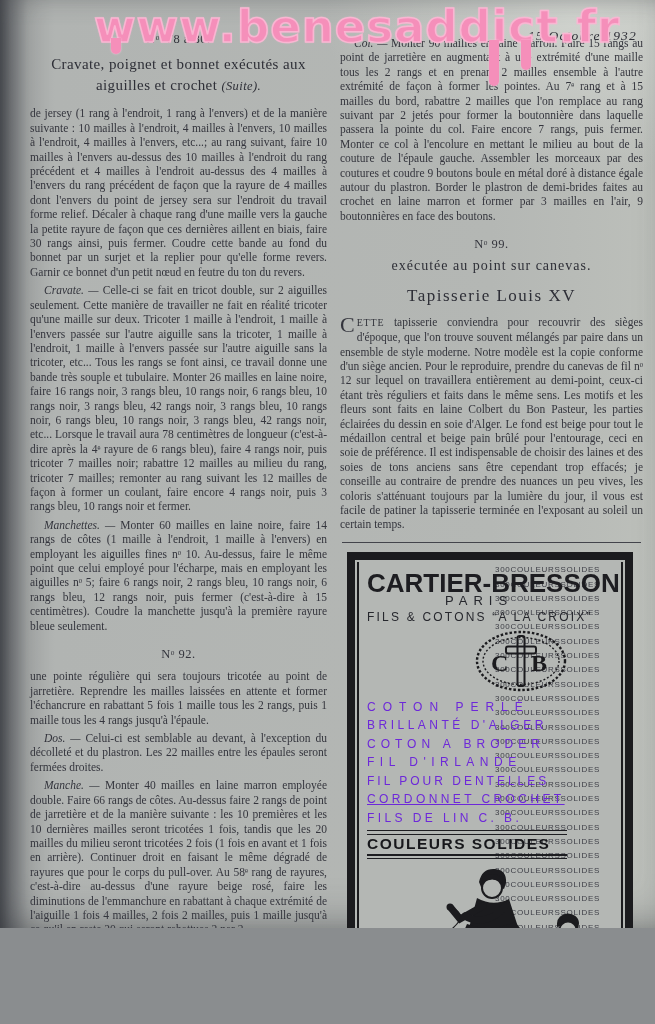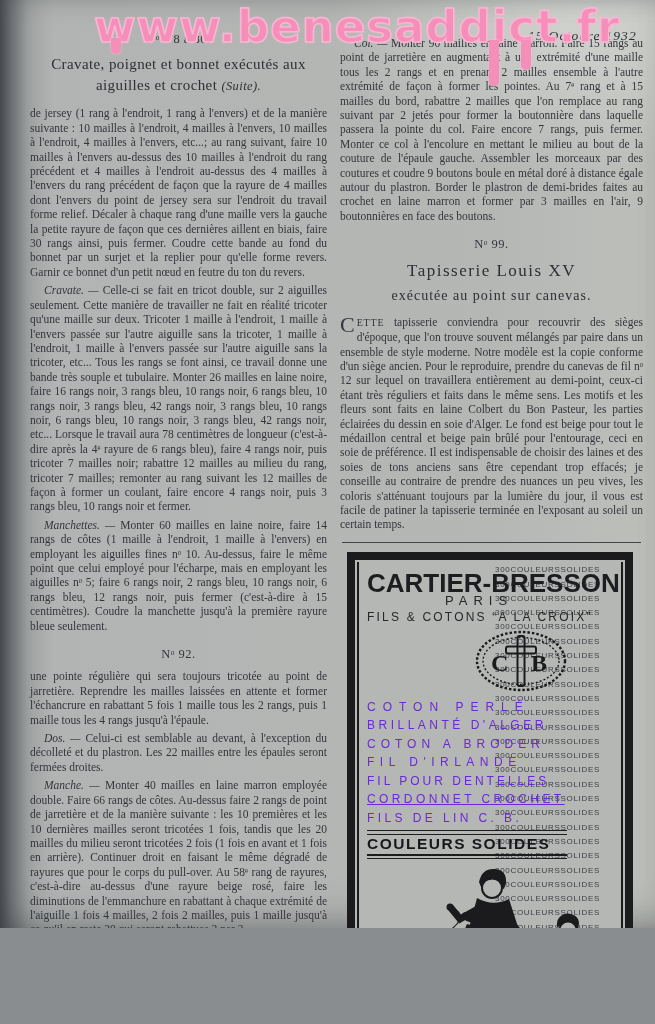--- a/index.html
+++ b/index.html
@@ -91,22 +91,22 @@
     <p class="indent"><span class="lead">Manchettes. — </span><span>Monter 60 mailles en laine noire, faire 14 rangs de côtes (1 maille à l'endroit, 1 maille à l'envers) en employant les aiguilles fines nᵒ 10. Au-dessus, faire le même point que celui employé pour l'écharpe, mais en employant les aiguilles nᵒ 5; faire 6 rangs noir, 2 rangs bleu, 10 rangs noir, 6 rangs bleu, 12 rangs noir, puis fermer (c'est-à-dire à 15 centimètres). Coudre la manchette jusqu'à la première rayure bleue seulement.</span></p>
     <p class="ref">Nᵒ 92.</p>
     <p>une pointe régulière qui sera toujours tricotée au point de jarretière. Reprendre les mailles laissées en attente et former l'échancrure en rabattant 5 fois 1 maille tous les 2 rangs, puis 1 maille tous les 4 rangs jusqu'à l'épaule.</p>
     <p class="indent"><span class="lead">Dos. — </span><span>Celui-ci est semblable au devant, à l'exception du décolleté et du plastron. Les 22 mailles entre les épaules seront fermées droites.</span></p>
     <p class="indent"><span class="lead">Manche. — </span><span>Monter 40 mailles en laine marron employée double. Faire 66 rangs de côtes. Au-dessus faire 2 rangs de point de jarretière et de la manière suivante : les 10 premières et les 10 dernières mailles seront tricotées 1 fois, tandis que les 20 mailles du milieu seront tricotées 2 fois (1 fois en avant et 1 fois en arrière). Continuer droit en faisant le même dégradé de rayures que pour le corps du pull-over. Au 58ᵉ rang de rayures, c'est-à-dire au-dessus d'une rayure beige rosé, faire les diminutions de l'emmanchure en rabattant à chaque extrémité de l'aiguille 1 fois 4 mailles, 2 fois 2 mailles, puis 1 maille jusqu'à ce qu'il en reste 20 qui seront rabattues 2 par 2.</span></p>
   </div>
 
   <div class="col col-right">
     <p class="indent"><span class="lead">Col. — </span><span>Monter 90 mailles en laine marron. Faire 15 rangs au point de jarretière en augmentant à une extrémité d'une maille tous les 2 rangs et en prenant 2 mailles ensemble à l'autre extrémité de façon à former les pointes. Au 7ᵉ rang et à 15 mailles du bord, rabattre 2 mailles que l'on remplace au rang suivant par 2 jetés pour former la boutonnière dans laquelle passera la pointe du col. Faire encore 7 rangs, puis fermer. Monter ce col à l'encolure en mettant le milieu au bout de la couture de l'épaule gauche. Assembler les morceaux par des coutures et coudre 9 boutons boule en métal doré à distance égale autour du plastron. Border le plastron de demi-brides faites au crochet en laine marron et former par 3 mailles en l'air, 9 boutonnières en face des boutons.</span></p>
     <p class="ref">Nᵒ 99.</p>
+    <p class="article-title title-sub" style="margin-top:-5px;">exécutée au point sur canevas.</p>
     <p class="article-title title-main">Tapisserie Louis XV</p>
-    <p class="article-title title-sub" style="margin-top:-5px;">exécutée au point sur canevas.</p>
     <p><span class="dc">C</span><span class="capword">ETTE</span><span> tapisserie conviendra pour recouvrir des sièges d'époque, que l'on trouve souvent mélangés par paire dans un ensemble de style moderne. Notre modèle est la copie conforme d'un siège ancien. Pour le reproduire, prendre du canevas de fil nᵒ 12 sur lequel on travaillera entièrement au demi-point, ceux-ci étant très réguliers et faits dans le même sens. Les motifs et les fleurs sont faits en laine Colbert du Bon Pasteur, les parties éclairées du dessin en soie d'Alger. Le fond est beige pour tout le médaillon central et beige pain brûlé pour l'entourage, ceci en soie de préférence. Il est indispensable de choisir des laines et des soies de tons anciens sans être cependant trop effacés; je conseille au contraire de prendre des nuances un peu vives, les coloris s'atténuant toujours par la lumière du jour, il vous est facile de patiner la tapisserie terminée en l'exposant au soleil un certain temps.</span></p>
 
     <div class="rule"></div>
 
     <div class="ad">
       <div class="ad-inner-line l-left"></div>
       <div class="ad-inner-line l-right"></div>
       <div class="ad-side">
           <div>300COULEURSSOLIDES</div>
           <div>300COULEURSSOLIDES</div>

